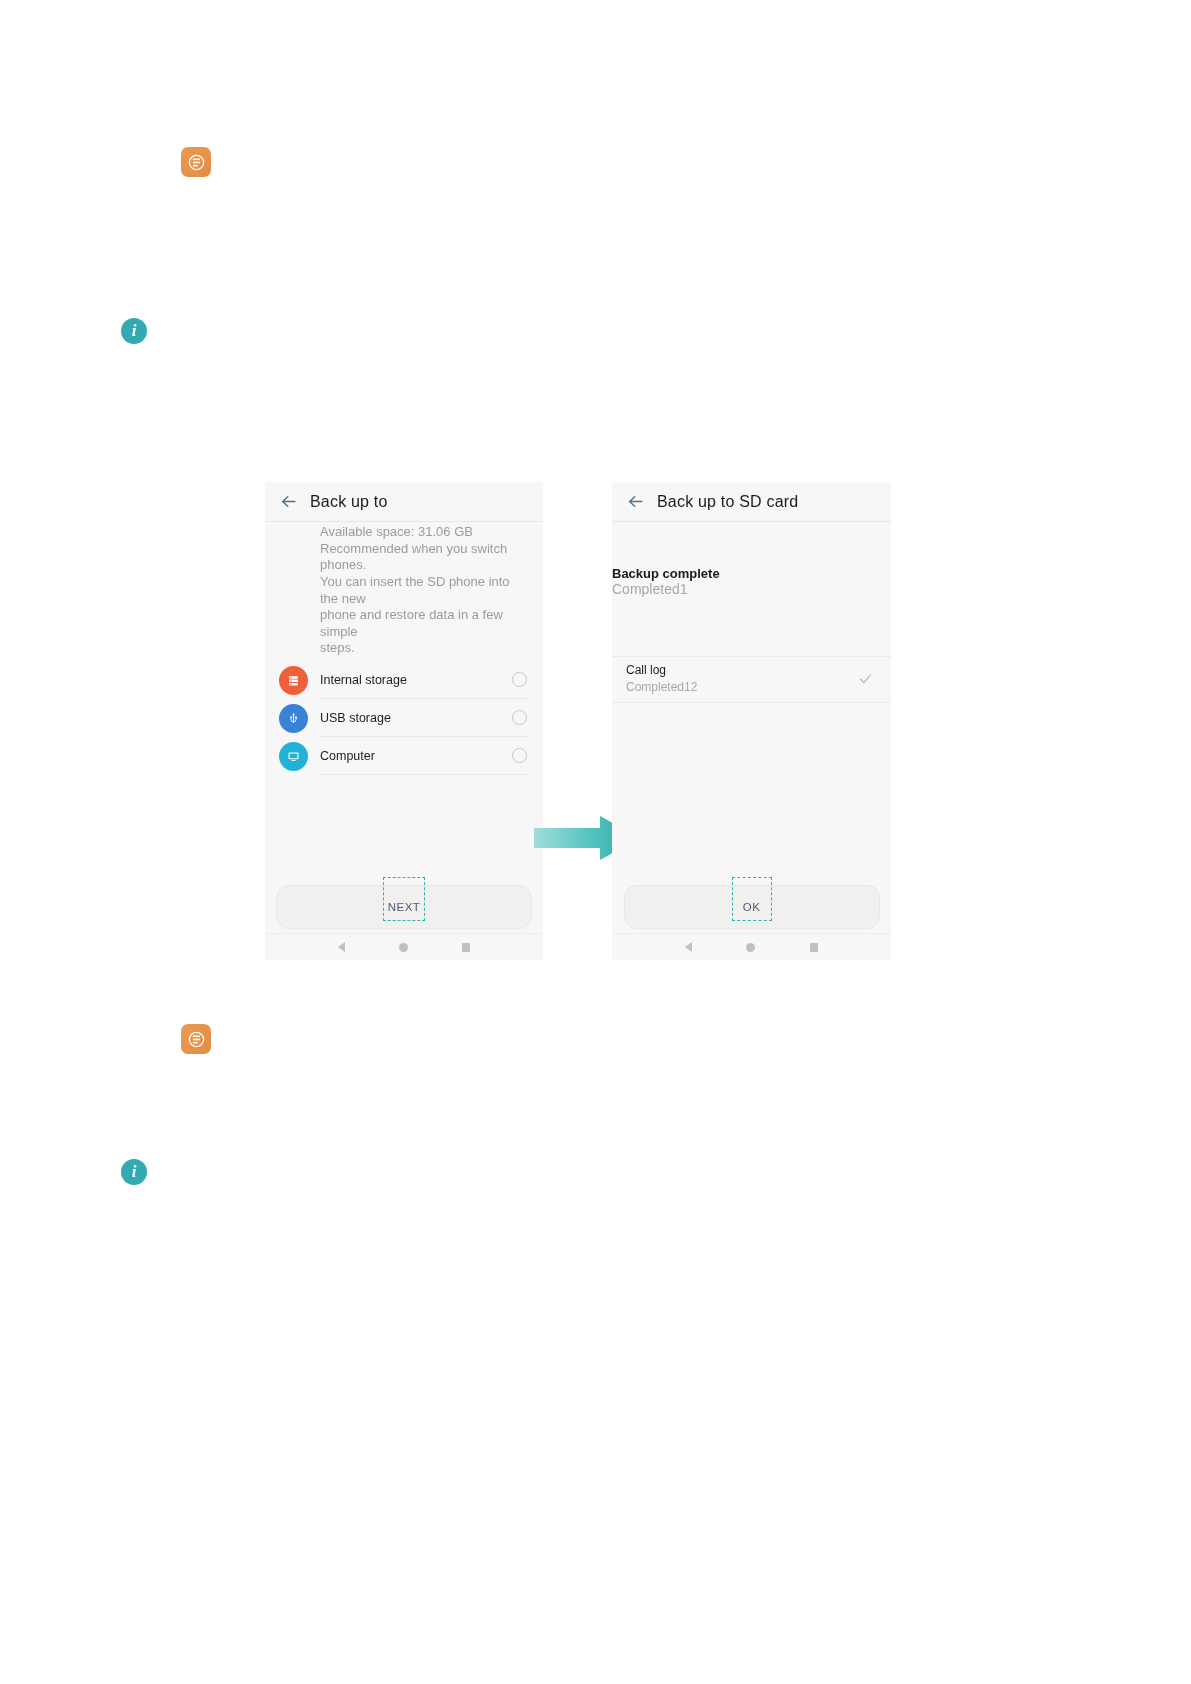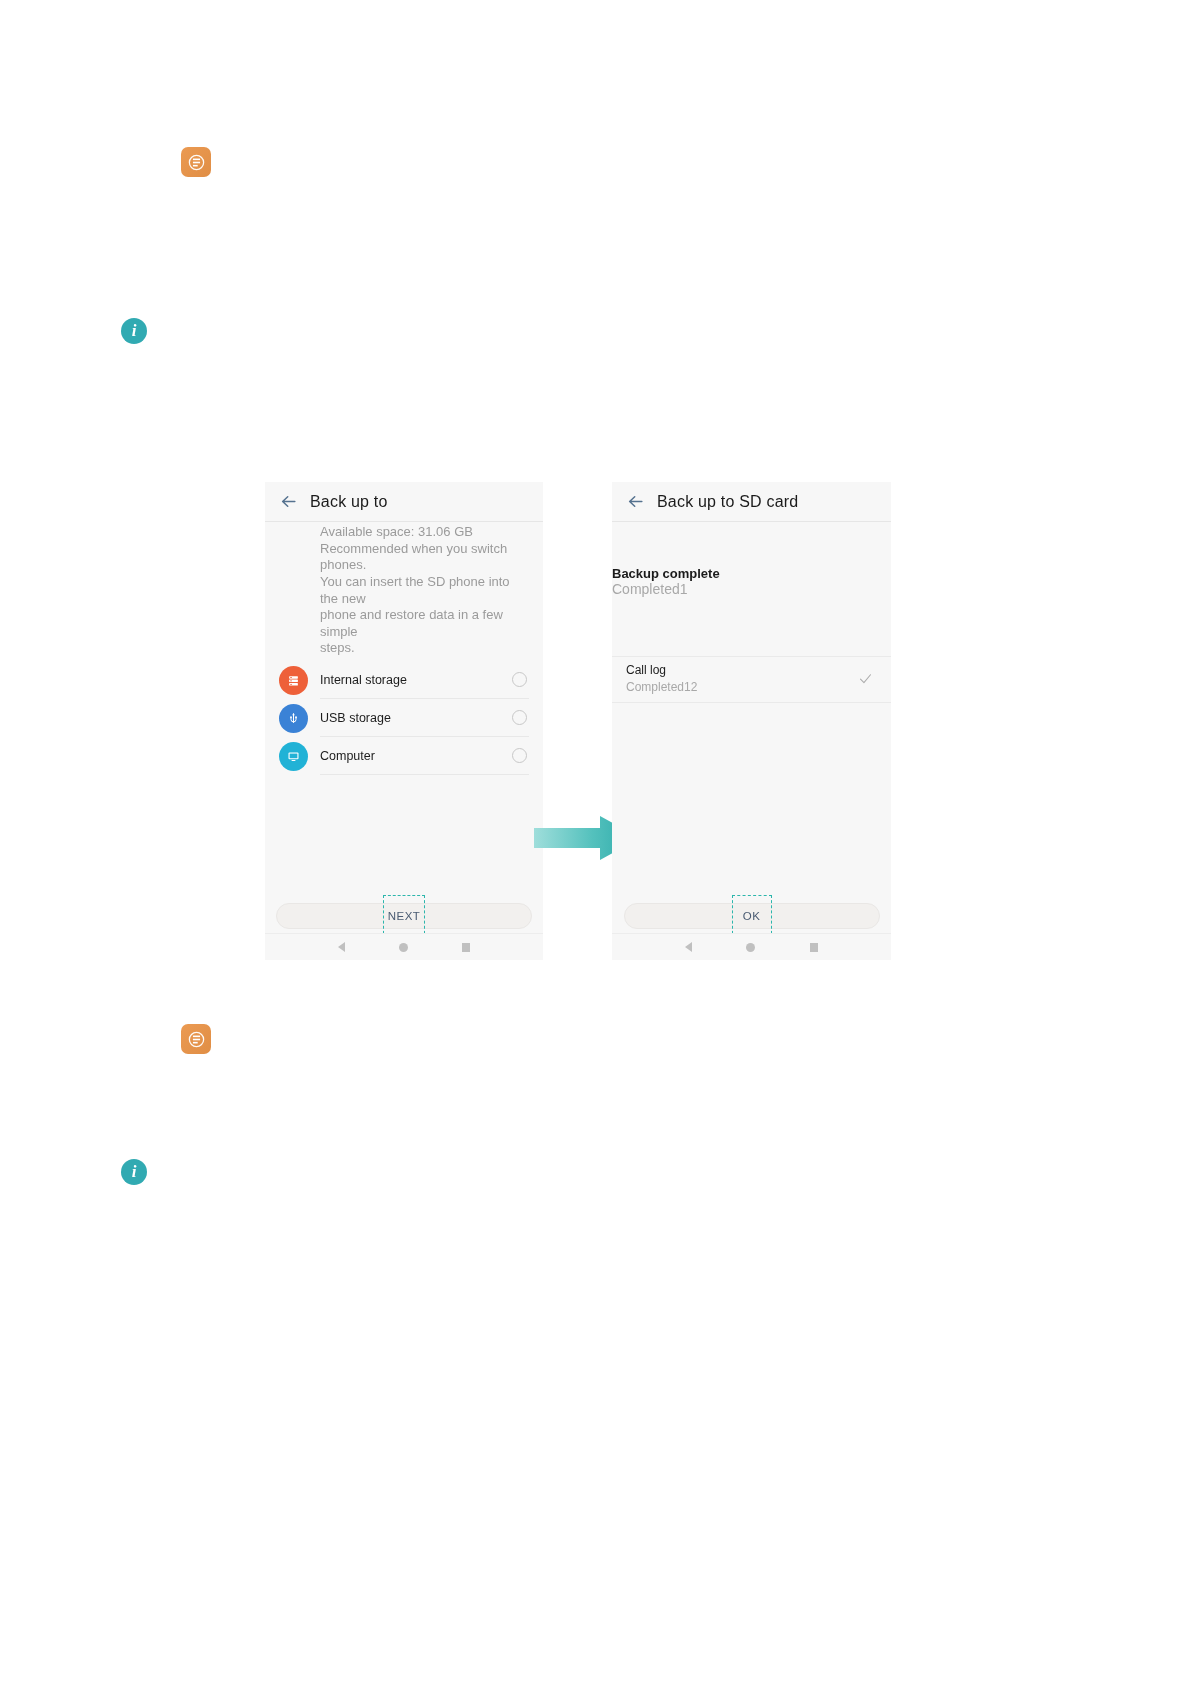--- a/index.html
+++ b/index.html
@@ -181,21 +181,21 @@
   
   .bottom-btn-area {
     position: absolute;
     left: 0; right: 0;
     bottom: 31px;
     display: flex;
     justify-content: center;
   }
   .pill-btn {
     width: 256px;
-    height: 26px;
+    height: 44px;
     border-radius: 13px;
     background: #f2f0ee;
     border: 1px solid #e9e7e5;
     box-sizing: border-box;
     display: flex;
     align-items: center;
     justify-content: center;
     position: relative;
   }
   .pill-label {

